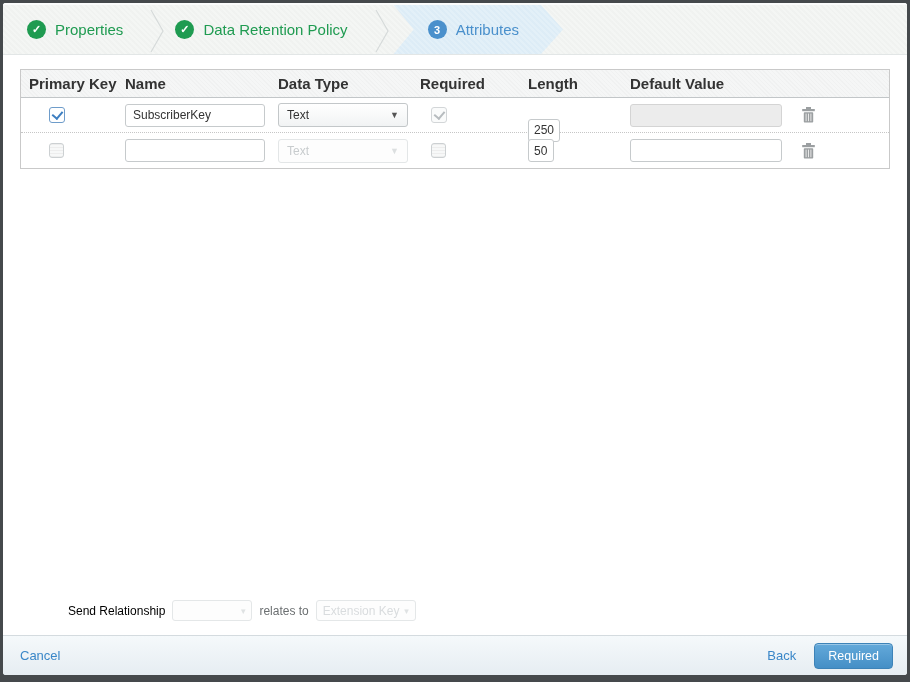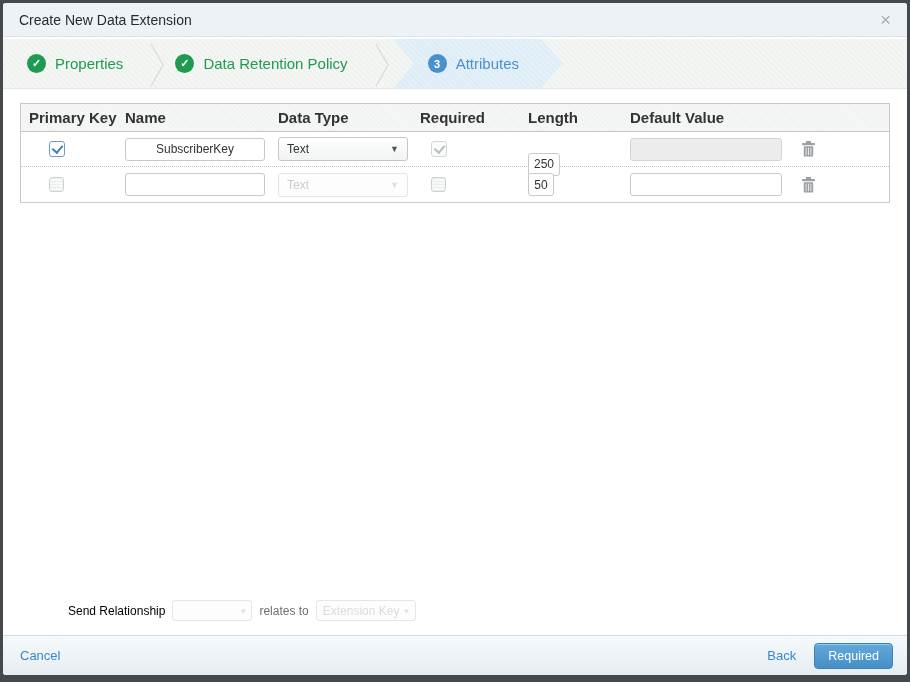--- a/index.html
+++ b/index.html
@@ -83,21 +83,21 @@
     border-right:2px solid #b7bcbf; border-bottom:2px solid #b7bcbf; transform:rotate(40deg);
   }
   .cb.empty-light {
     width:15px; height:15px; border:1px solid #ccd0d2;
     background:repeating-linear-gradient(0deg, #ededed 0 1px, #f7f8f8 1px 3px);
   }
 
   
   .ti {
     height:23px; border:1px solid #c6cacc; border-radius:3px; background:#fff;
-    font-family:"Liberation Sans", sans-serif; font-size:12px; color:#333; padding:0 7px; outline:none;text-align:center;
+    font-family:"Liberation Sans", sans-serif; font-size:12px; color:#333; padding:0 7px; outline:none;
   }
   .ti.name { width:140px; }
   .ti.len1 { width:32px; padding:0 5px;margin-top:30px; }
   .ti.len2 { width:26px; padding:0 5px; }
   .ti.def  { width:152px; }
   .ti.disabled { background:#ececec; border-color:#d4d4d4; }
 
   
   .sel {
     height:24px; width:130px; border:1px solid #c3c7c9; border-radius:3px;
@@ -141,24 +141,20 @@
     background:linear-gradient(#63a9da, #458fc6); border:1px solid #3d83b8;
     color:#fff; font-size:12.5px; font-family:"Liberation Sans", sans-serif; cursor:pointer;
     box-shadow:inset 0 1px 0 rgba(255,255,255,0.35);
   }
 </style>
 </head>
 <body>
 
 <div class="modal">
 
-  <div class="title-bar">
-    <span class="title">Create New Data Extension</span>
-    <span class="close">×</span>
-  </div>
 
   <div class="steps-bar">
     <div class="step complete">
       <span class="step-circle">✓</span>
       <span class="step-label">Properties</span>
     </div>
     <svg class="step-sep" width="18" height="52" viewBox="0 0 18 52">
         <polyline points="2,5 14,26 2,47" fill="none" stroke="#d6dada" stroke-width="1.2"></polyline>
       </svg>
     <div class="step complete">

